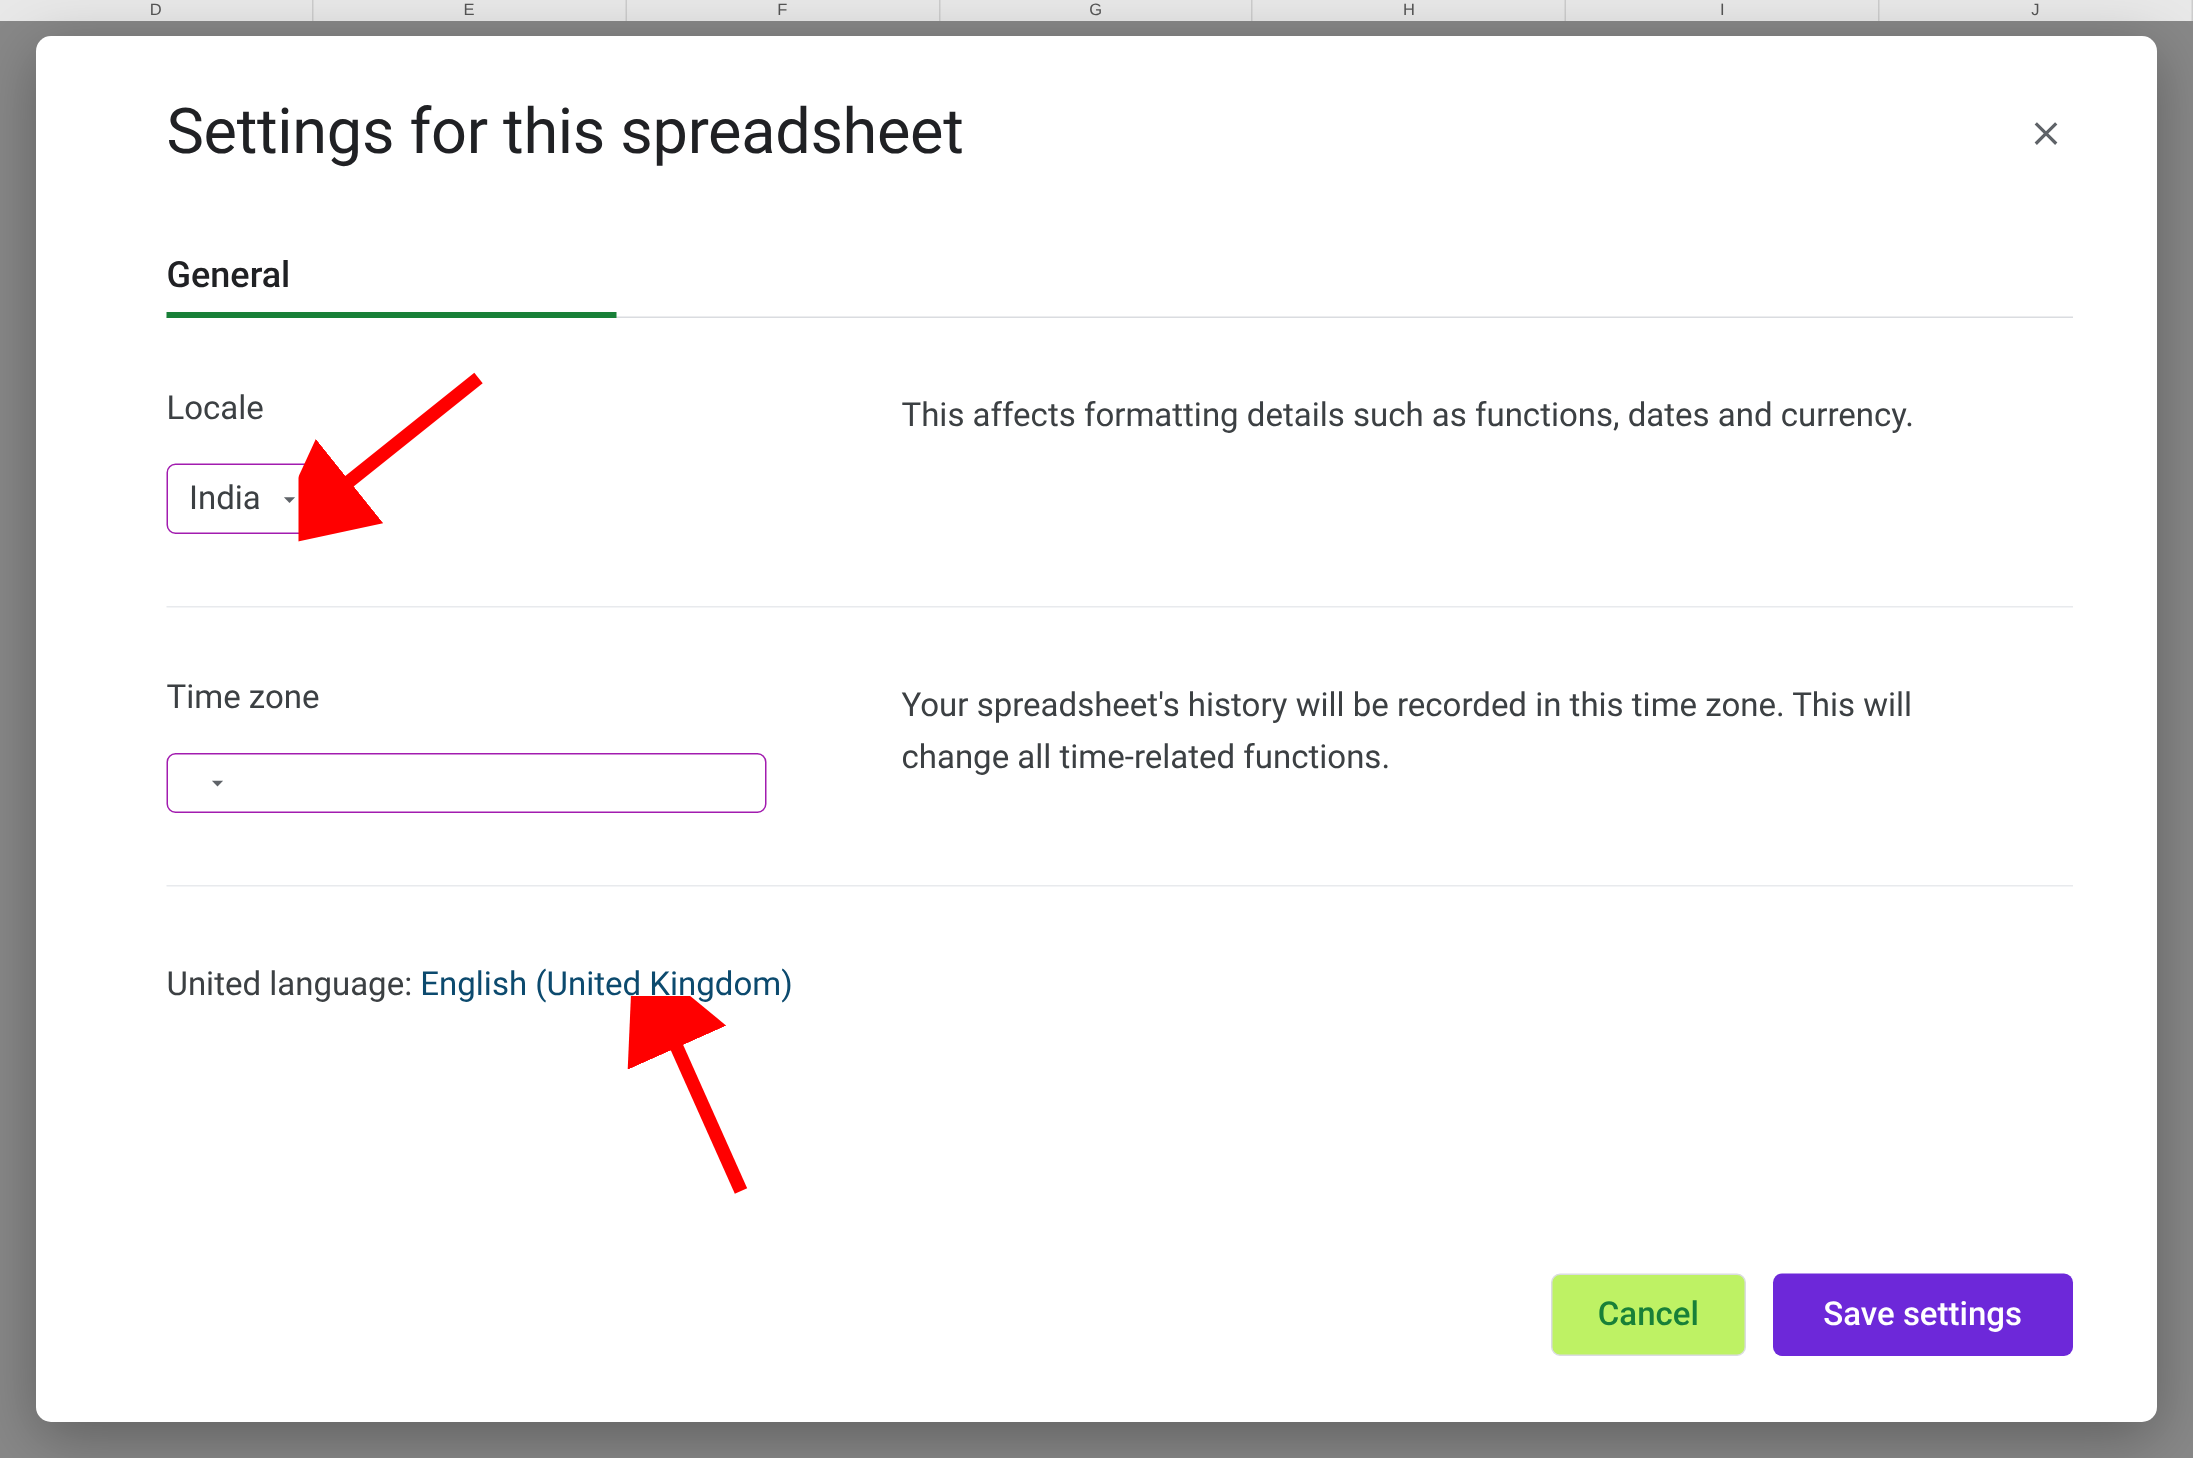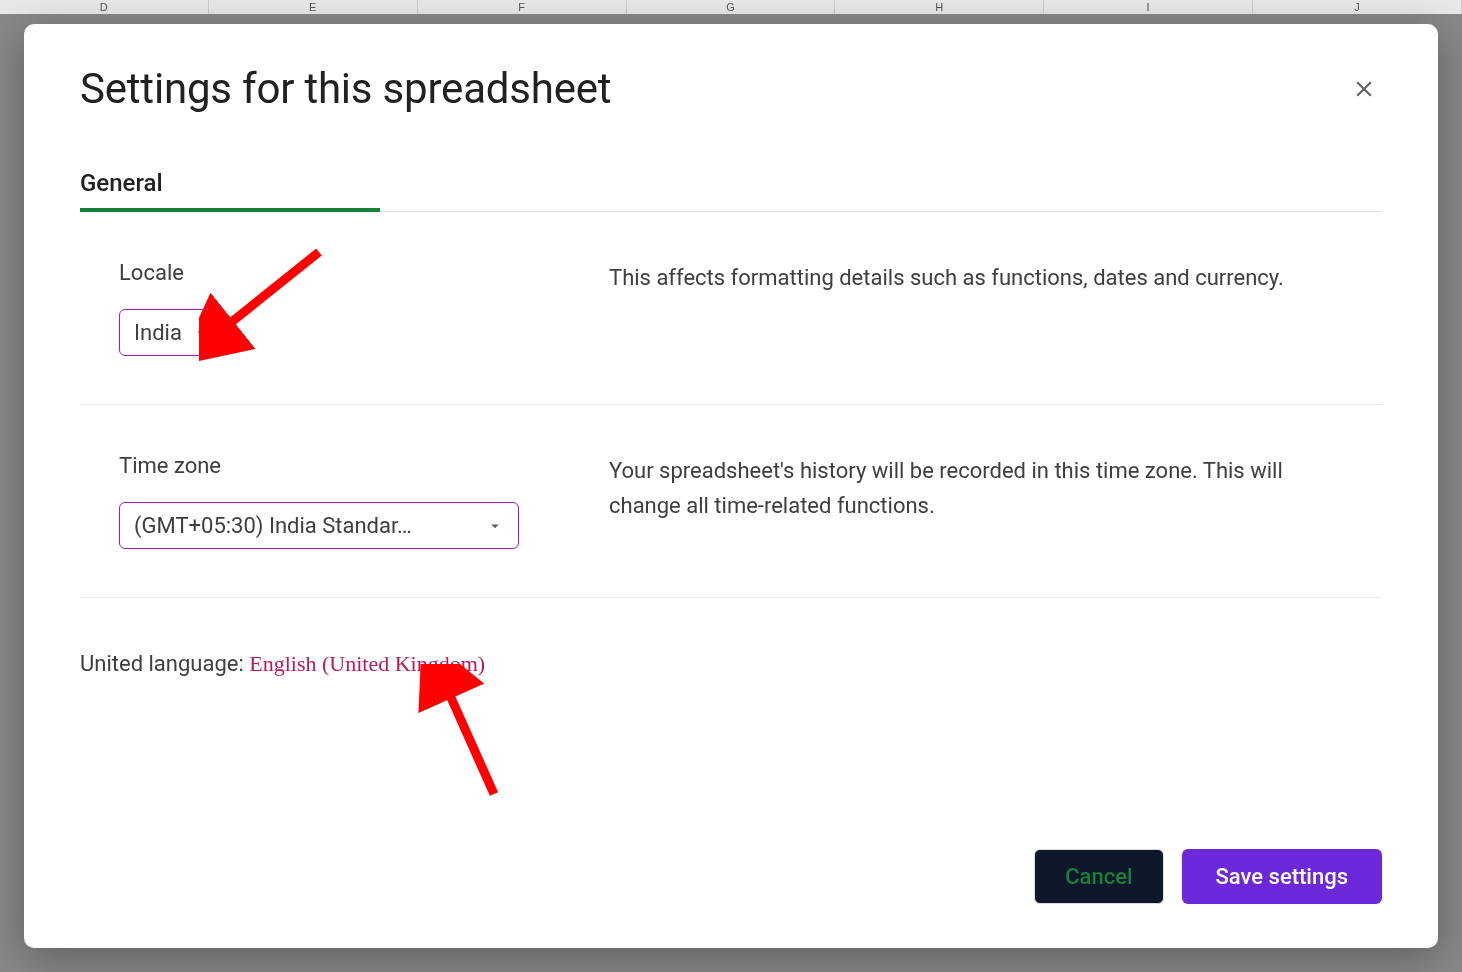--- a/index.html
+++ b/index.html
@@ -31,21 +31,21 @@
     }
     .dialog {
       position: absolute;
       top: 24px;
       left: 24px;
       width: 1414px;
       height: 924px;
       background: #fff;
       border-radius: 10px;
       box-shadow: 0 10px 40px rgba(0,0,0,0.3);
-      padding: 40px 56px 36px 56px;
+      padding: 40px 56px 36px 87px;
     }
     .header-row {
       display: flex;
       align-items: center;
       justify-content: space-between;
     }
     .dialog-title {
       font-size: 42px;
       font-weight: 400;
       color: #202124;
@@ -86,21 +86,20 @@
     }
     .section {
       display: flex;
       padding: 48px 0 48px 0;
       border-bottom: 1px solid #e8eaed;
     }
     .section:last-of-type { border-bottom: none; }
     .left-col {
       width: 490px;
       flex-shrink: 0;
-      margin-left: 39px;
     }
     .right-col {
       flex: 1;
       padding-right: 40px;
     }
     .field-label {
       font-size: 22px;
       color: #3c4043;
       margin-bottom: 24px;
       font-weight: 400;
@@ -138,41 +137,40 @@
       line-height: 1.6;
     }
     .lang-row {
       padding-top: 48px;
       font-size: 22px;
       color: #3c4043;
       max-width: 460px;
       line-height: 1.6;
     }
     .lang-link {
-      color: #be185d;
-      cursor: pointer;
-      font-family: Liberation Serif, serif;
+      color: #0c4a6e;
+      cursor: pointer;
     }
     .footer {
       position: absolute;
       right: 56px;
       bottom: 44px;
       display: flex;
       gap: 18px;
     }
     .btn {
       font-size: 22px;
       font-weight: 500;
       padding: 14px 30px;
       border-radius: 6px;
       cursor: pointer;
       font-family: inherit;
     }
     .btn-cancel {
-      background: #0f172a;
+      background: #bef264;
       color: #188038;
       border: 1px solid #dadce0;
     }
     .btn-save {
       background: #6d28d9;
       color: #fff;
       border: none;
       padding: 14px 34px;
     }
     
@@ -221,21 +219,20 @@
     </div>
     <div class="right-col">
       <div class="desc-text">This affects formatting details such as functions, dates and currency.</div>
     </div>
   </div>
 
   <div class="section">
     <div class="left-col">
       <div class="field-label">Time zone</div>
       <div class="select wide">
-        <span class="sel-text">(GMT+05:30) India Standar…</span>
         <svg viewBox="0 0 24 24">
             <path d="M7 10l5 5 5-5z"></path>
           </svg>
       </div>
     </div>
     <div class="right-col">
       <div class="desc-text">Your spreadsheet's history will be recorded in this time zone. This will change all time-related functions.</div>
     </div>
   </div>
 

